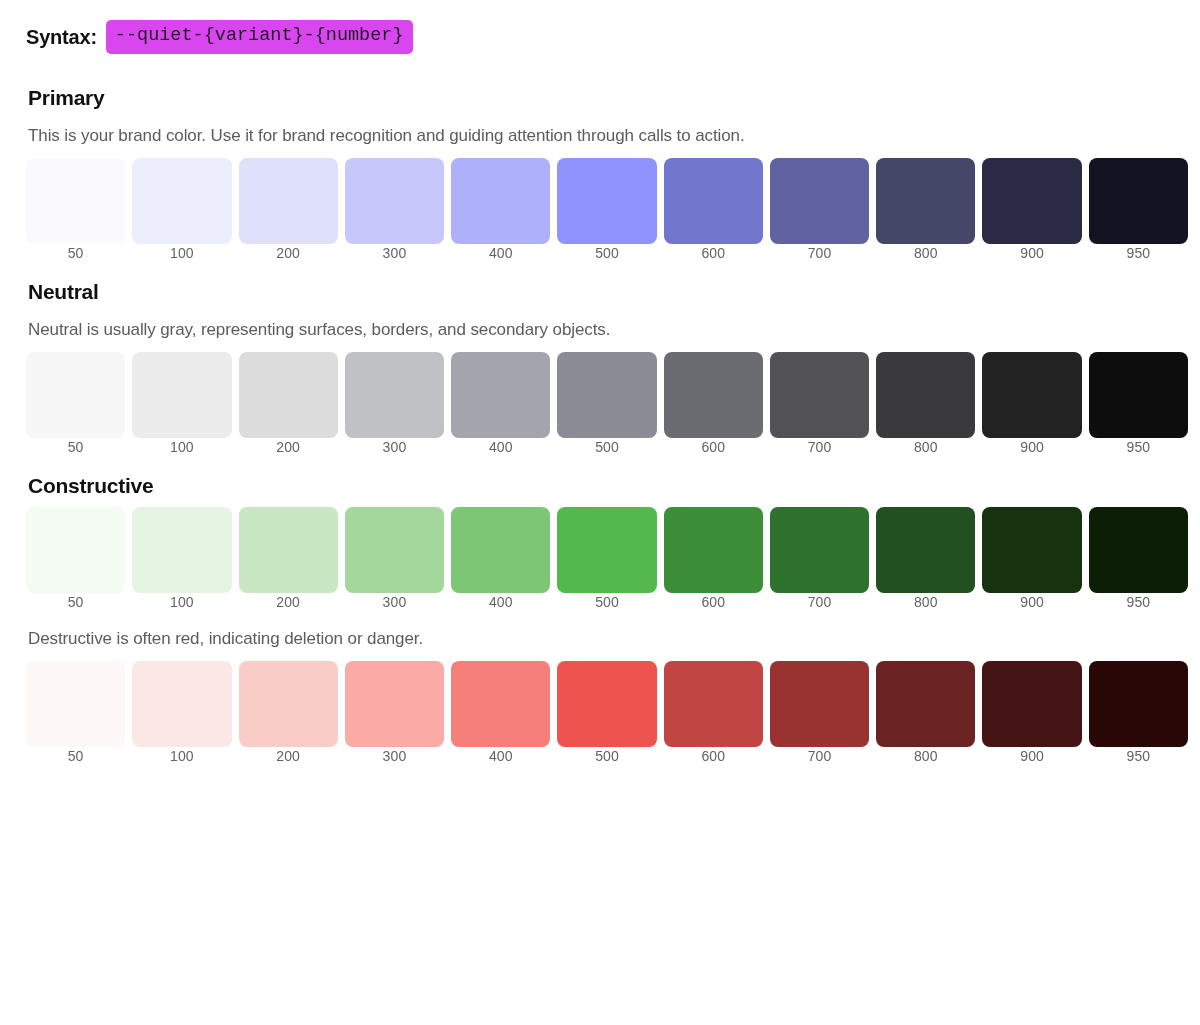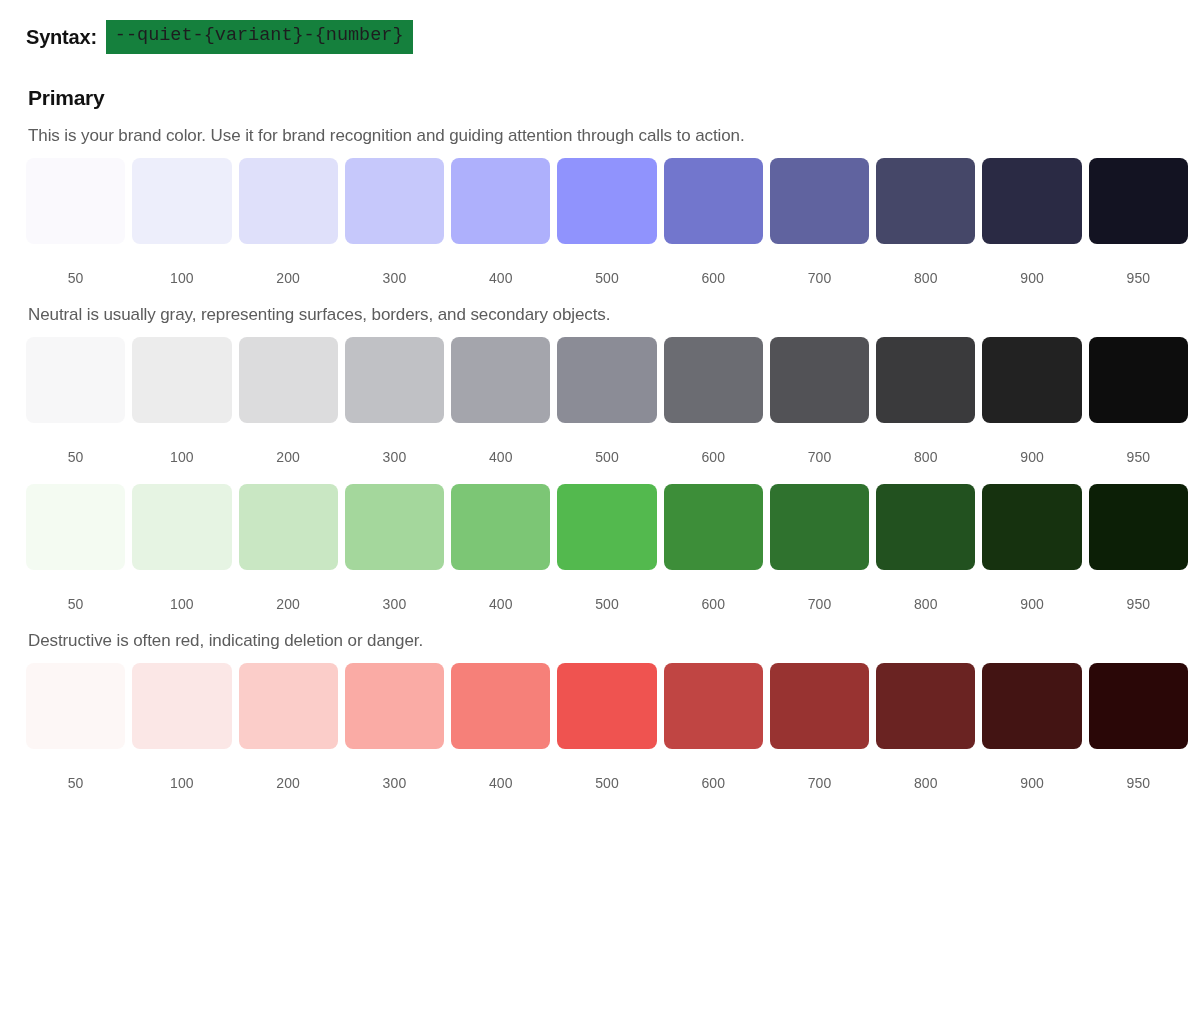--- a/index.html
+++ b/index.html
@@ -34,22 +34,22 @@
     font-weight: 700;
     letter-spacing: -0.2px;
     color: #111111;
     white-space: nowrap;
   }
   .syntax-code {
     font-family: "Liberation Mono", "DejaVu Sans Mono", monospace;
     font-size: 18.5px;
     line-height: 1;
     color: #1d1d1f;
-    background: #15803d;
-    border-radius: 0;
+    background: #d946ef;
+    border-radius: 5px;
     padding: 7px 9px 8px 9px;
     white-space: nowrap;
   }
 
   
   .group {
     margin-bottom: 19px;
   }
   .group-title {
     font-size: 21px;
@@ -79,21 +79,21 @@
   }
   .swatch {
     height: 86px;
     border-radius: 8px;
     width: 100%;
   }
   .shade-label {
     text-align: center;
     font-size: 14px;
     color: #636363;
-    margin-top: 26px;
+    margin-top: 1px;
     letter-spacing: 0.1px;
   }
 </style>
 </head>
 <body>
 
 <div class="page">
 
   <div class="syntax-row">
     <span class="syntax-label">Syntax:</span>
@@ -145,20 +145,21 @@
             <div class="swatch" style="background: rgb(42, 42, 68);"></div>
             <div class="shade-label">900</div>
           </div>
           <div class="shade">
             <div class="swatch" style="background: rgb(19, 19, 34);"></div>
             <div class="shade-label">950</div>
           </div>
         </div>
       </section>
       <section class="group">
+        <h2 class="group-title">Neutral</h2>
         <p class="group-desc">Neutral is usually gray, representing surfaces, borders, and secondary objects.</p>
         <div class="ramp">
           <div class="shade">
             <div class="swatch" style="background: rgb(247, 247, 248);"></div>
             <div class="shade-label">50</div>
           </div>
           <div class="shade">
             <div class="swatch" style="background: rgb(236, 236, 236);"></div>
             <div class="shade-label">100</div>
           </div>
@@ -194,20 +195,21 @@
             <div class="swatch" style="background: rgb(34, 34, 34);"></div>
             <div class="shade-label">900</div>
           </div>
           <div class="shade">
             <div class="swatch" style="background: rgb(13, 13, 13);"></div>
             <div class="shade-label">950</div>
           </div>
         </div>
       </section>
       <section class="group">
+        <h2 class="group-title">Constructive</h2>
         <div class="ramp">
           <div class="shade">
             <div class="swatch" style="background: rgb(244, 251, 242);"></div>
             <div class="shade-label">50</div>
           </div>
           <div class="shade">
             <div class="swatch" style="background: rgb(230, 244, 227);"></div>
             <div class="shade-label">100</div>
           </div>
           <div class="shade">

